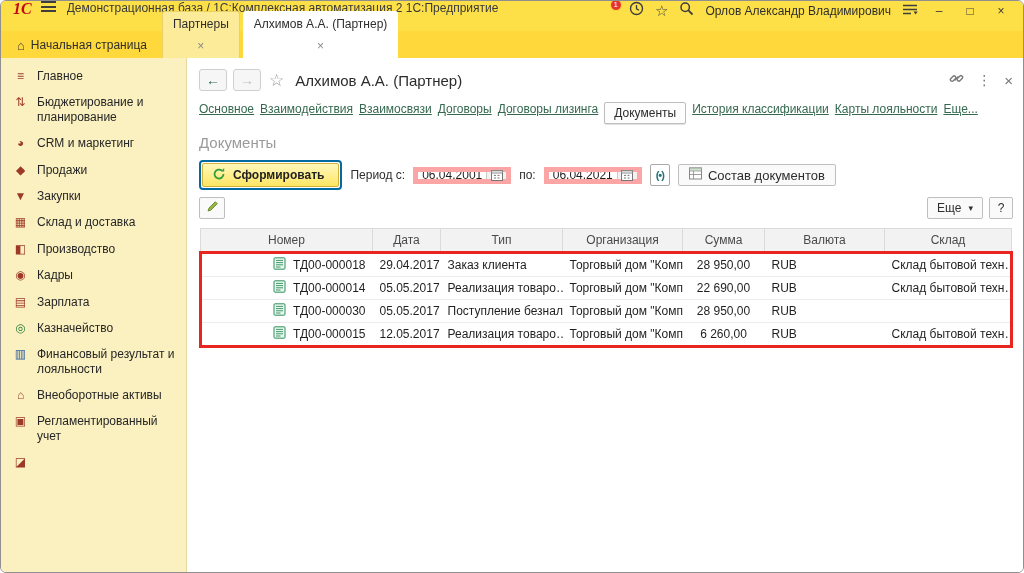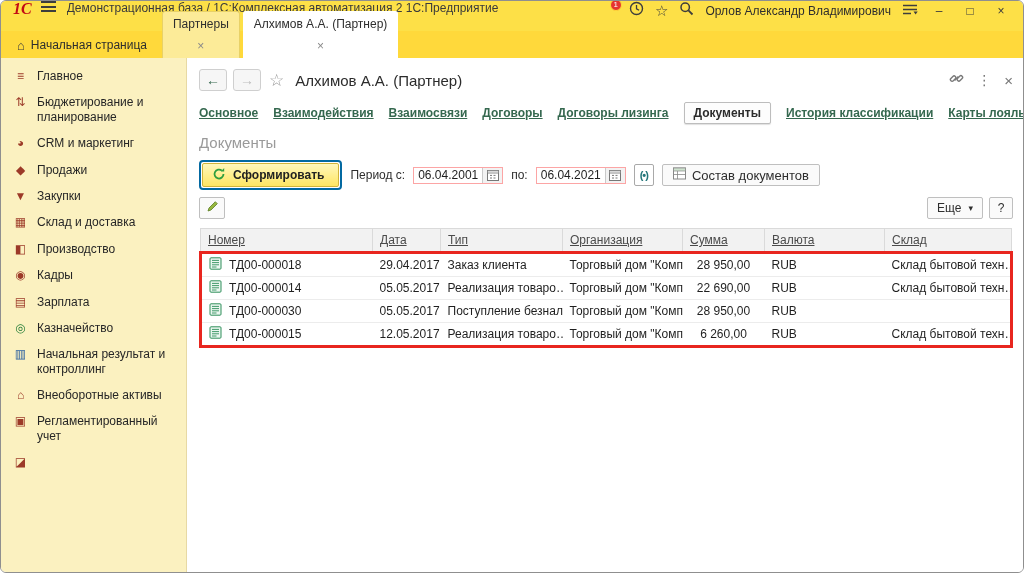--- a/index.html
+++ b/index.html
@@ -56,62 +56,62 @@
   .nav-btn { width: 28px; height: 22px; border: 1px solid #cfcfcf; border-radius: 3px; background: #f6f6f6;
              color: #35684f; font-size: 14px; display: flex; align-items: center; justify-content: center; }
   .nav-btn.disabled { color: #bdbdbd; }
   .fav-star { color: #9a9a9a; font-size: 17px; line-height: 1; margin: 0 2px; }
   .form-title { font-size: 15px; color: #2c2c2c; margin-left: 3px; white-space: nowrap; }
   .header-right { margin-left: auto; display: flex; align-items: center; gap: 13px; color: #767676; }
   .dots { font-size: 14px; color: #767676; line-height: 1; }
   .hdr-close { font-size: 15px; color: #767676; line-height: 1; }
 
   
-  .navlinks { display: flex; align-items: center; gap: 15px; padding: 6px 0 5px; font-size: 12px; flex: 0 0 auto; font-weight: bold; }
+  .navlinks { display: flex; gap: 6px; padding: 6px 0 5px; font-size: 12px; flex: 0 0 auto; }
   .navlink { color: #35684f; text-decoration: underline; cursor: pointer; white-space: nowrap; }
   .navlink.active { color: #2c2c2c; text-decoration: none; border: 1px solid #bdbdbd; background: #fdfdfd;
                     padding: 3px 9px; border-radius: 2px; box-shadow: 0 1px 1px #e0e0e0; }
   .caret { font-size: 9px; margin-left: 2px; }
 
   .section-title { font-size: 15px; color: #9a9a9a; padding: 5px 0 9px; flex: 0 0 auto; }
 
   
   .toolbar { display: flex; align-items: center; gap: 8px; flex: 0 0 auto; }
   .ann-box { border: 2px solid #0369a1; border-radius: 4px; padding: 1px; display: inline-flex; }
   .btn-generate { display: flex; align-items: center; gap: 7px; height: 24px; padding: 0 14px 0 9px;
                   background: linear-gradient(#fff7bb, #ffe664); border: 1px solid #d2b439; border-radius: 2px;
                   font-size: 12px; font-weight: bold; color: #222; cursor: pointer; }
   .lbl { font-size: 12px; color: #2e2e2e; white-space: nowrap; }
-  .datefield { display: flex; align-items: stretch; height: 17px; border: 1px solid #fca5a5; background: #fff; }
+  .datefield { display: flex; align-items: stretch; height: 17px; border: 5px solid #fca5a5; background: #fff; }
   .datefield input { border: none; outline: none; width: 68px; font-size: 12px; padding: 0 4px;
                      font-family: "Liberation Sans", sans-serif; color: #1e1e1e; }
   .cal-btn { width: 20px; background: #f2f2f2; border-left: 1px solid #c9c9c9;
              display: flex; align-items: center; justify-content: center; }
   .btn-interval { height: 22px; padding: 0 5px; border: 1px solid #a9a9a9; border-radius: 2px; background: #fff;
                   color: #23767a; font-size: 11px; font-weight: bold; letter-spacing: -1px; }
   .btn-plain { height: 22px; display: flex; align-items: center; gap: 6px; padding: 0 10px;
                border: 1px solid #bfbfbf; border-radius: 2px; background: #fafafa; font-size: 13px; color: #2e2e2e; }
   .toolbar2 { margin-top: 7px; display: flex; align-items: center; flex: 0 0 auto; }
   .btn-icon { width: 26px; height: 22px; border: 1px solid #bfbfbf; border-radius: 2px; background: #fafafa;
               display: flex; align-items: center; justify-content: center; }
   .toolbar2-right { margin-left: auto; display: flex; gap: 6px; }
   .btn-more { height: 22px; display: flex; align-items: center; gap: 5px; padding: 0 9px;
               border: 1px solid #bfbfbf; border-radius: 2px; background: #fafafa; font-size: 12px; color: #2e2e2e; }
   .btn-help { width: 24px; height: 22px; border: 1px solid #bfbfbf; border-radius: 2px; background: #fafafa;
               font-size: 12px; color: #2e2e2e; text-align: center; line-height: 20px; }
 
   
   .doc-table { margin-top: 9px; width: 100%; border-collapse: collapse; table-layout: fixed;
                font-size: 12px; flex: 0 0 auto; }
-  .doc-table th { background: #f2f2f2; color: #4a4a4a; font-weight: normal; text-align: left;
-                  padding: 4px 7px; border: 1px solid #dadada; white-space: nowrap; overflow: hidden; text-decoration: underline; }
+  .doc-table th { background: #f2f2f2; color: #4a4a4a; font-weight: normal; text-align: center;
+                  padding: 4px 7px; border: 1px solid #dadada; white-space: nowrap; overflow: hidden; }
   .doc-table td { padding: 3px 7px; border-bottom: 1px solid #ececec; color: #1f1f1f;
                   white-space: nowrap; overflow: hidden; height: 22px; }
   .doc-table td.num { text-align: center; }
-  .cell-doc { display: flex; align-items: center; gap: 7px; }
+  .cell-doc { display: flex; align-items: center; gap: 7px; justify-content: flex-end; }
   tbody.annotated { border: 3px solid #e8261f; }
 </style>
 </head>
 <body>
 
 <div class="window">
 
   <div class="titlebar">
     <span class="logo">1С</span>
     <span class="ham"></span>
@@ -200,21 +200,21 @@
       <div class="side-item">
           <span class="side-icon">▤</span>
           <span>Зарплата</span>
         </div>
       <div class="side-item">
           <span class="side-icon">◎</span>
           <span>Казначейство</span>
         </div>
       <div class="side-item">
           <span class="side-icon">▥</span>
-          <span>Начальная результат и контроллинг</span>
+          <span>Финансовый результат и лояльности</span>
         </div>
       <div class="side-item">
           <span class="side-icon">⌂</span>
           <span>Внеоборотные активы</span>
         </div>
       <div class="side-item">
           <span class="side-icon">▣</span>
           <span>Регламентированный учет</span>
         </div>
       <div class="side-item">

